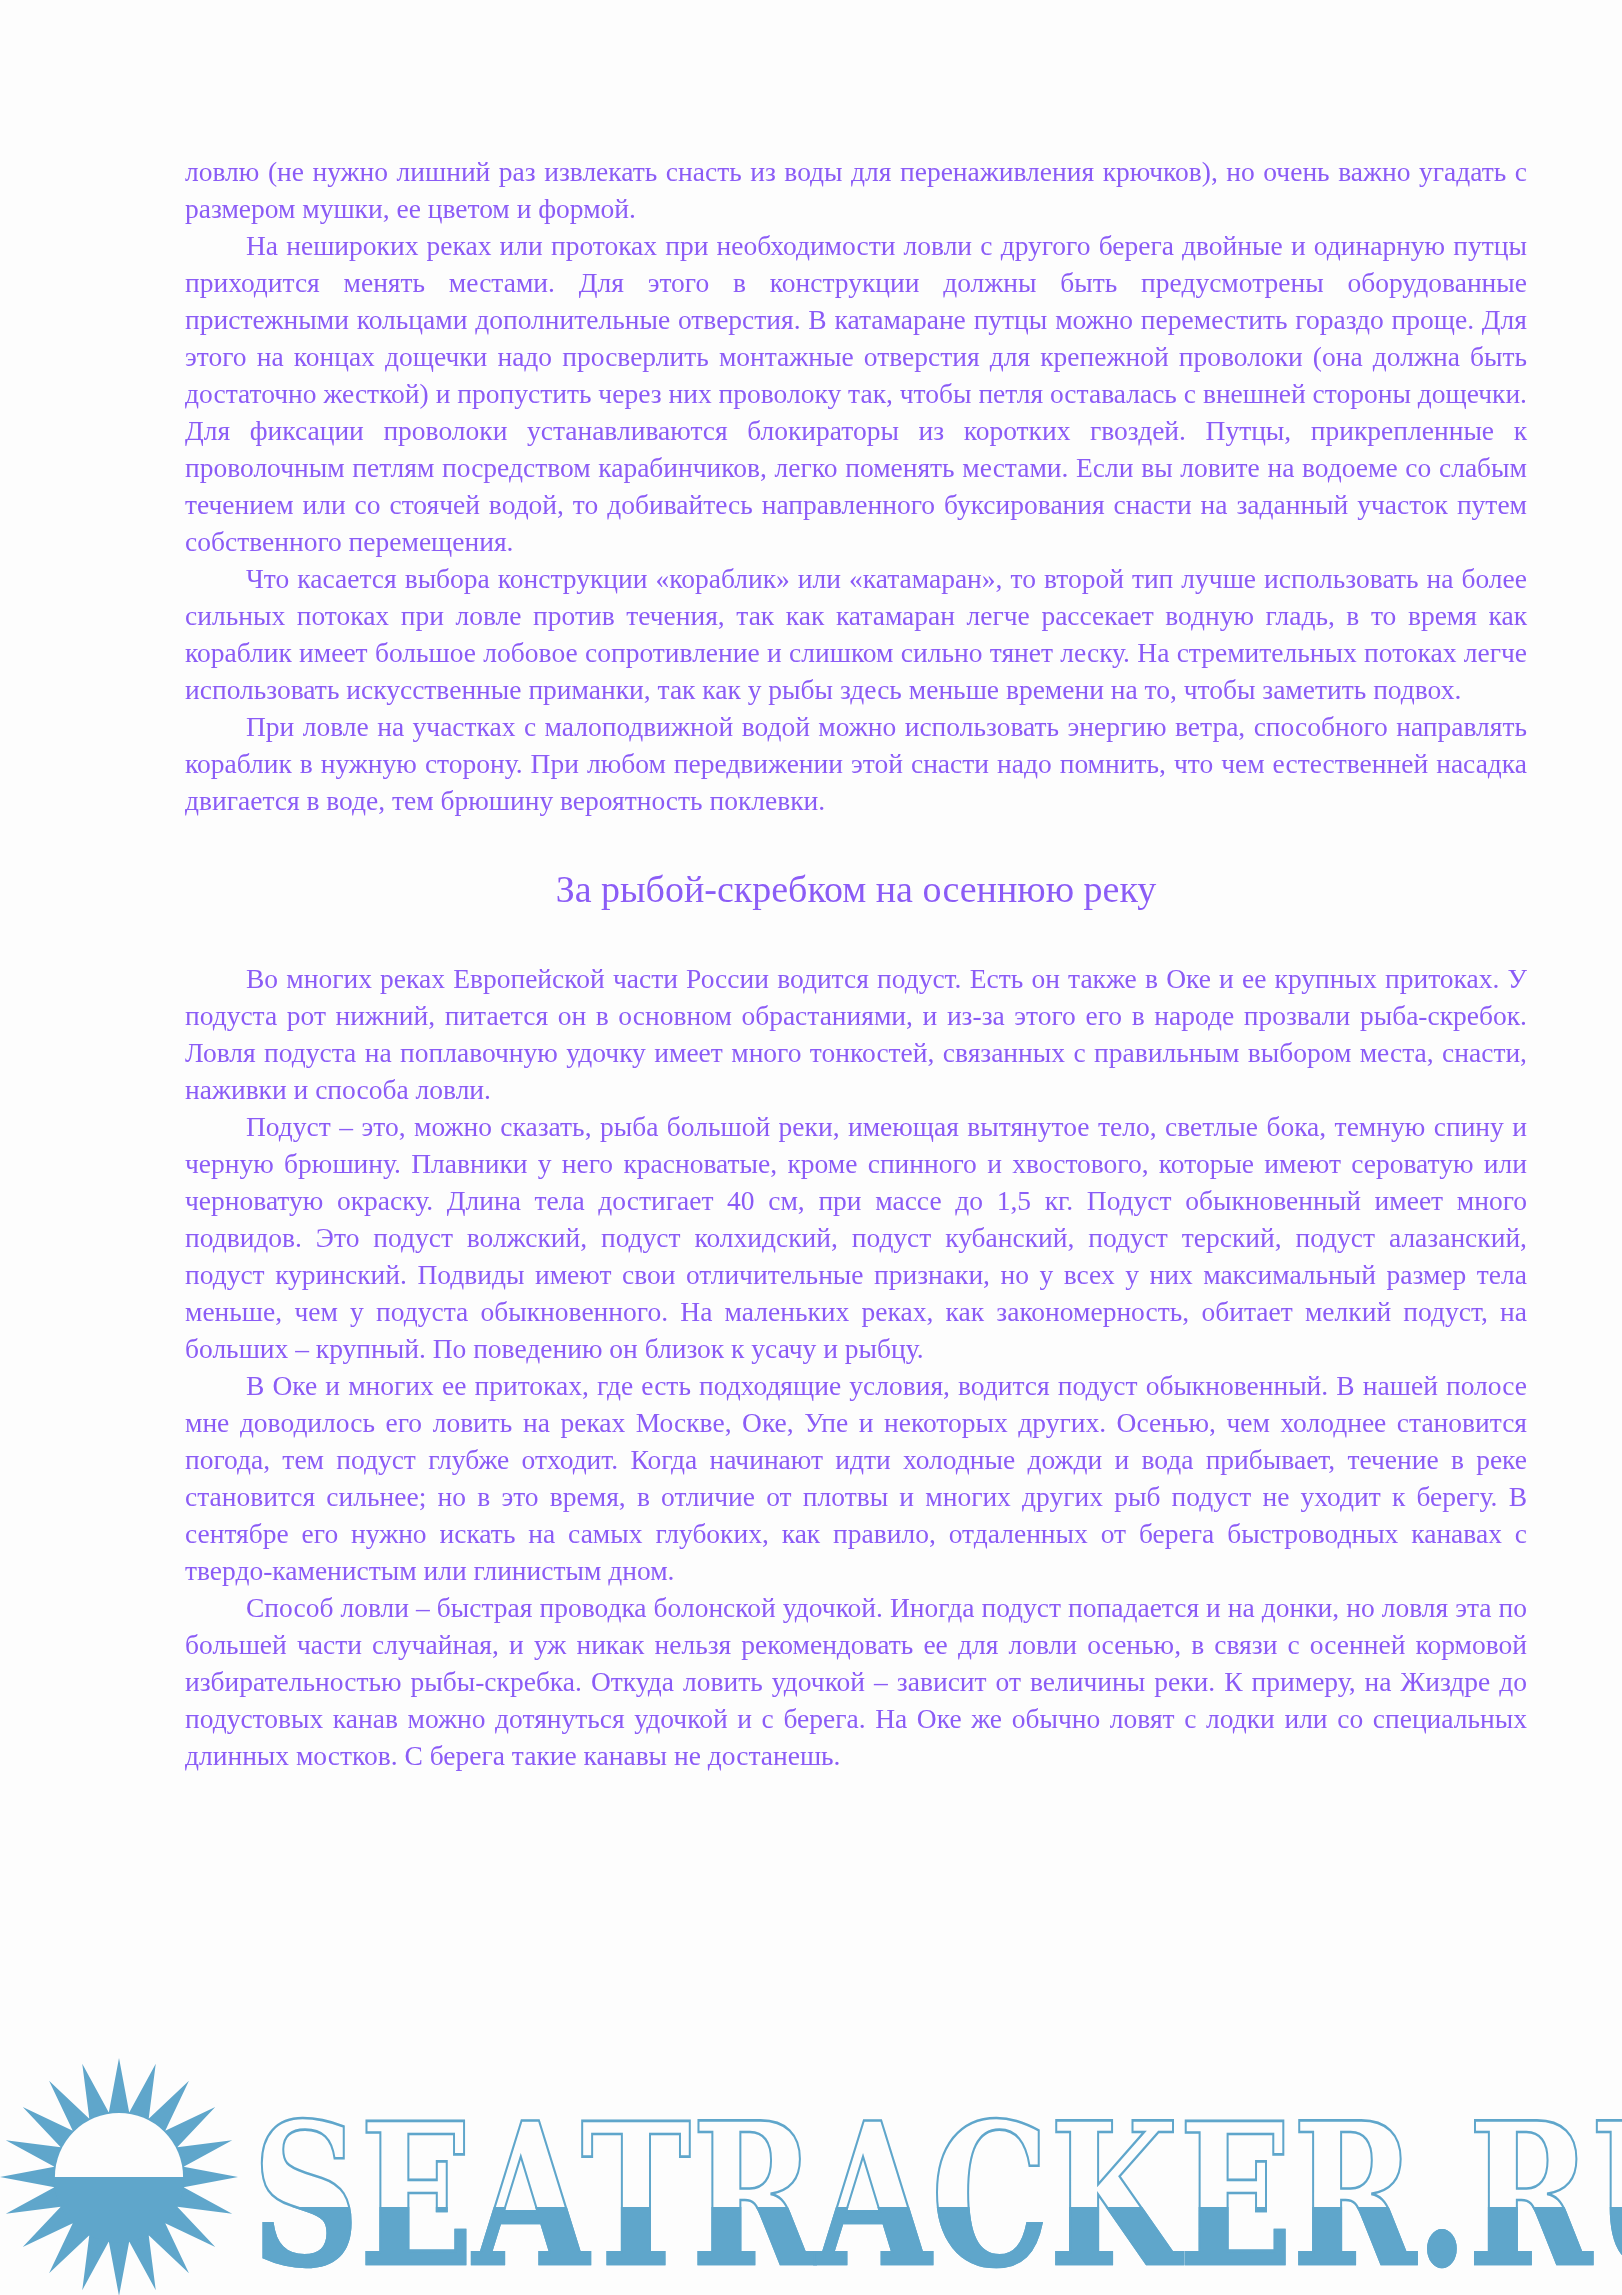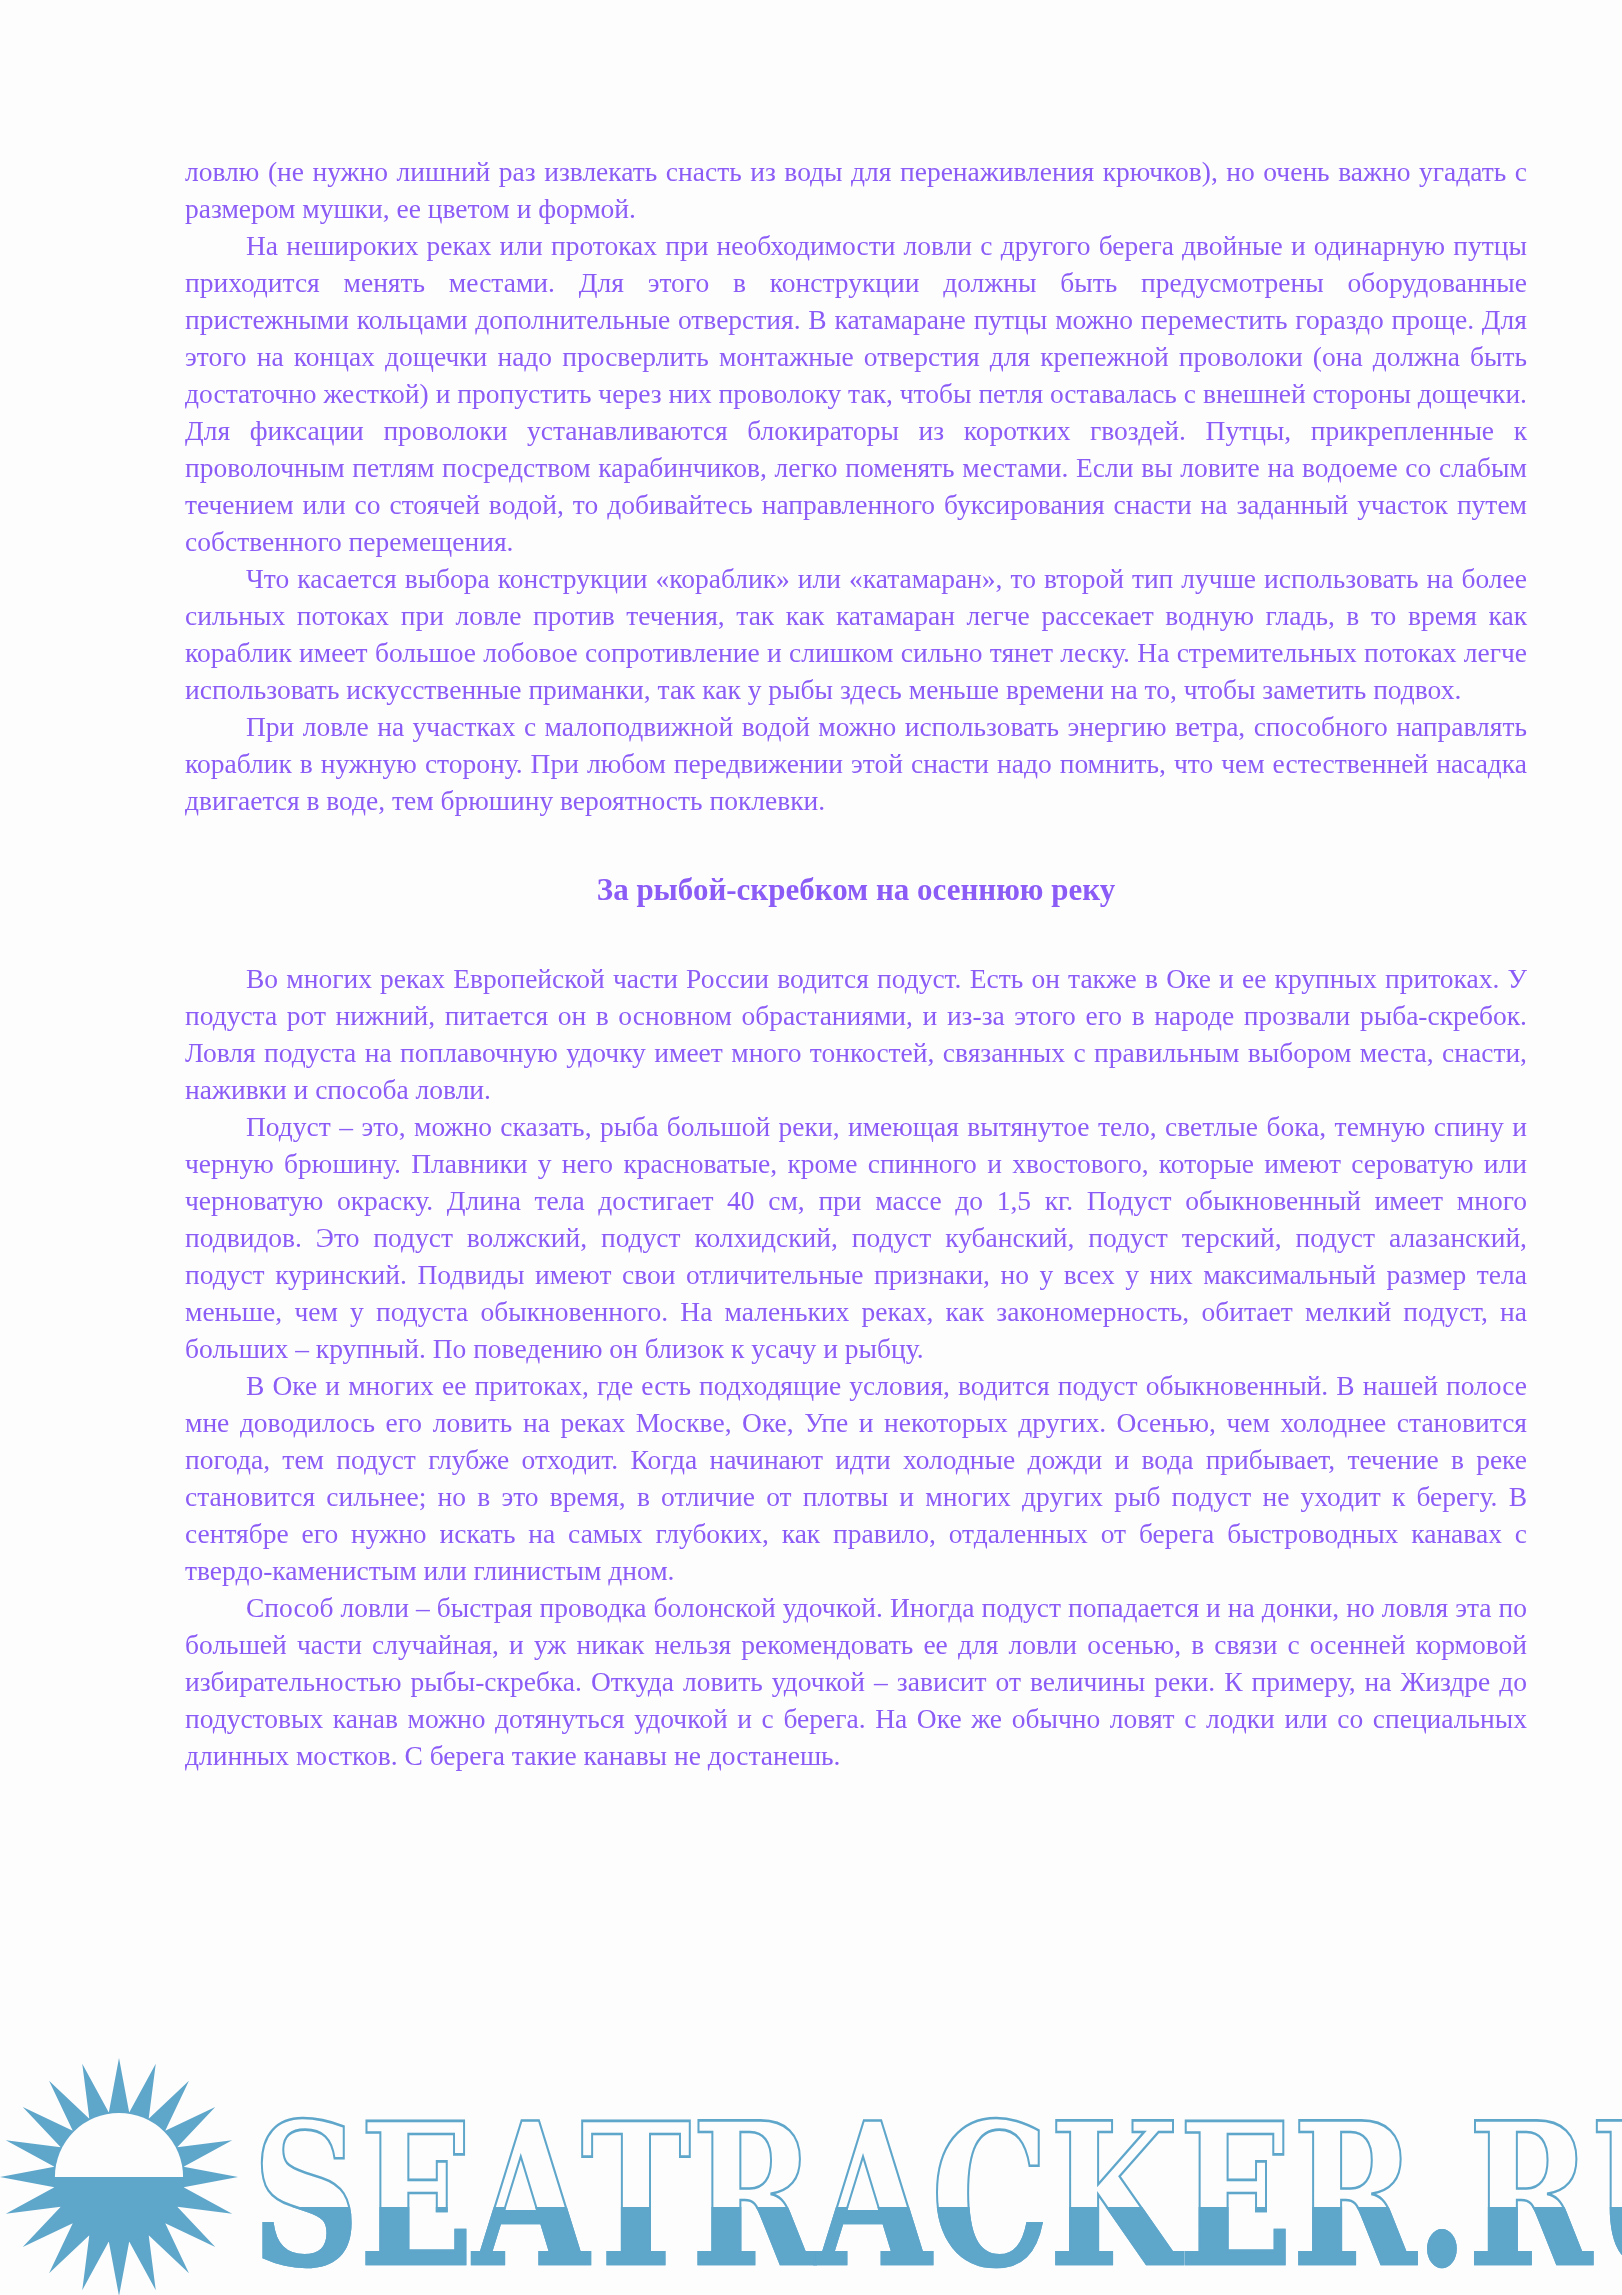--- a/index.html
+++ b/index.html
@@ -22,23 +22,23 @@
     font-size: 27.5px;
     line-height: 37px;
     color: #8b5cf6;
     text-align: justify;
     z-index: 2;
     margin-top: 8px;
   }
   .article p { margin: 0; }
   .article p.indent { text-indent: 61px; }
   .heading {
-    font-weight: bold;
+    font-weight: normal;
     text-align: center;
-    font-size: 31px;
+    font-size: 38px;
     margin: 52px 0 52px 0;
   }
 
   
   .watermark {
     position: absolute;
     left: 0; top: 0;
     width: 1622px; height: 2295px;
     z-index: 1;
     pointer-events: none;

